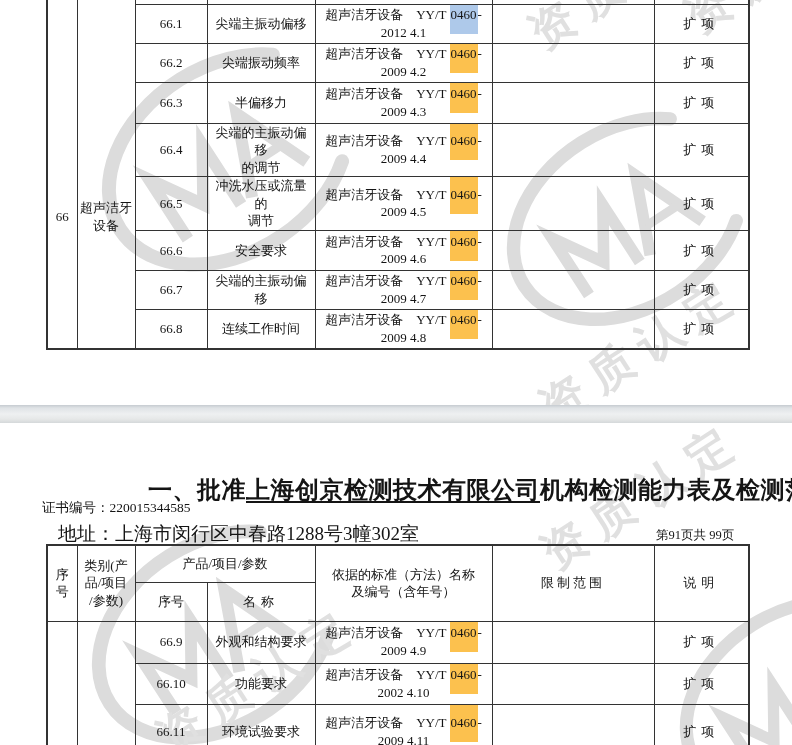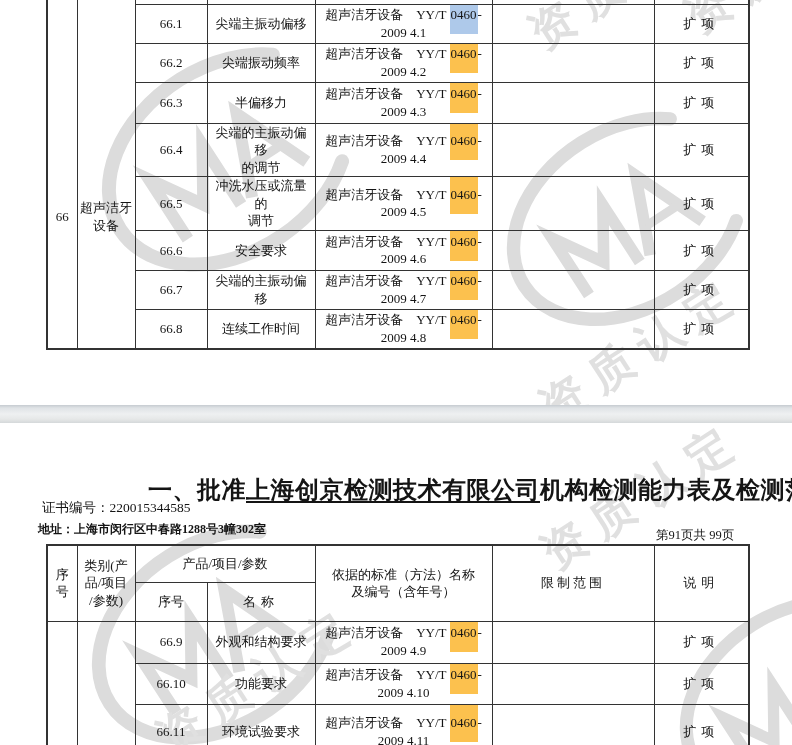--- a/index.html
+++ b/index.html
@@ -39,21 +39,21 @@
   .std-l1{white-space:nowrap;}
   .hl{background:#fcc14e;padding:12px 1px;}
   .hl.cur{background:#aec9ea;}
   .sp{letter-spacing:5px;}
   .sp2{letter-spacing:3px;}
   
   .abs{position:absolute;z-index:2;}
   .p2-title{left:148px;top:474px;font-size:24px;font-weight:bold;letter-spacing:0.5px;white-space:nowrap;text-align:right;}
   .p2-title .uline{text-decoration:underline;text-underline-offset:3px;}
   .p2-cert{left:42px;top:499px;font-size:13.5px;font-weight:normal;}
-  .p2-addr{left:38px;top:521px;font-size:12px;font-weight:bold;}
+  .p2-addr{left:58px;top:521px;font-size:19px;font-weight:normal;}
   .p2-pageno{left:656px;top:527px;font-size:12.5px;}
 </style>
 </head>
 <body>
 
 <div class="wm-layer" id="wm-page1">
   <div class="wm-logo" style="left:72px;top:58px;">
     <svg width="280" height="224" viewBox="0 0 300 240" fill="none" stroke="#dcdcdc">
       <path d="M 272 52 A 138 100 0 1 0 272 188" stroke-width="15" stroke-linecap="round"></path>
       <polyline points="88 168 88 92 122 146 156 92 156 168" stroke-width="13"></polyline>
@@ -114,21 +114,21 @@
     <td></td>
     <td></td>
     <td></td>
     <td></td>
   </tr>
   <tr style="height:39px">
     <td>66.1</td>
     <td class="pre">尖端主振动偏移</td>
     <td>
       <div class="std-l1"><span>超声洁牙设备　YY/T </span><span class="hl cur">0460</span><span>-</span></div>
-      <div>2009 4.1</div>
+      <div>2012 4.1</div>
     </td>
     <td></td>
     <td class="sp">扩项</td>
   </tr>
   <tr style="height:39px">
     <td>66.2</td>
     <td class="pre">尖端振动频率</td>
     <td>
       <div class="std-l1"><span>超声洁牙设备　YY/T </span><span class="hl">0460</span><span>-</span></div>
       <div>2009 4.2</div>
@@ -250,21 +250,21 @@
       <div>2009 4.9</div>
     </td>
     <td></td>
     <td class="sp">扩项</td>
   </tr>
   <tr style="height:41px">
     <td>66.10</td>
     <td class="pre">功能要求</td>
     <td>
       <div class="std-l1"><span>超声洁牙设备　YY/T </span><span class="hl">0460</span><span>-</span></div>
-      <div>2009 4.10</div>
+      <div>2002 4.10</div>
     </td>
     <td></td>
     <td class="sp">扩项</td>
   </tr>
   <tr style="height:56px">
     <td>66.11</td>
     <td class="pre">环境试验要求</td>
     <td>
       <div class="std-l1"><span>超声洁牙设备　YY/T </span><span class="hl">0460</span><span>-</span></div>
       <div>2009 4.11</div>

